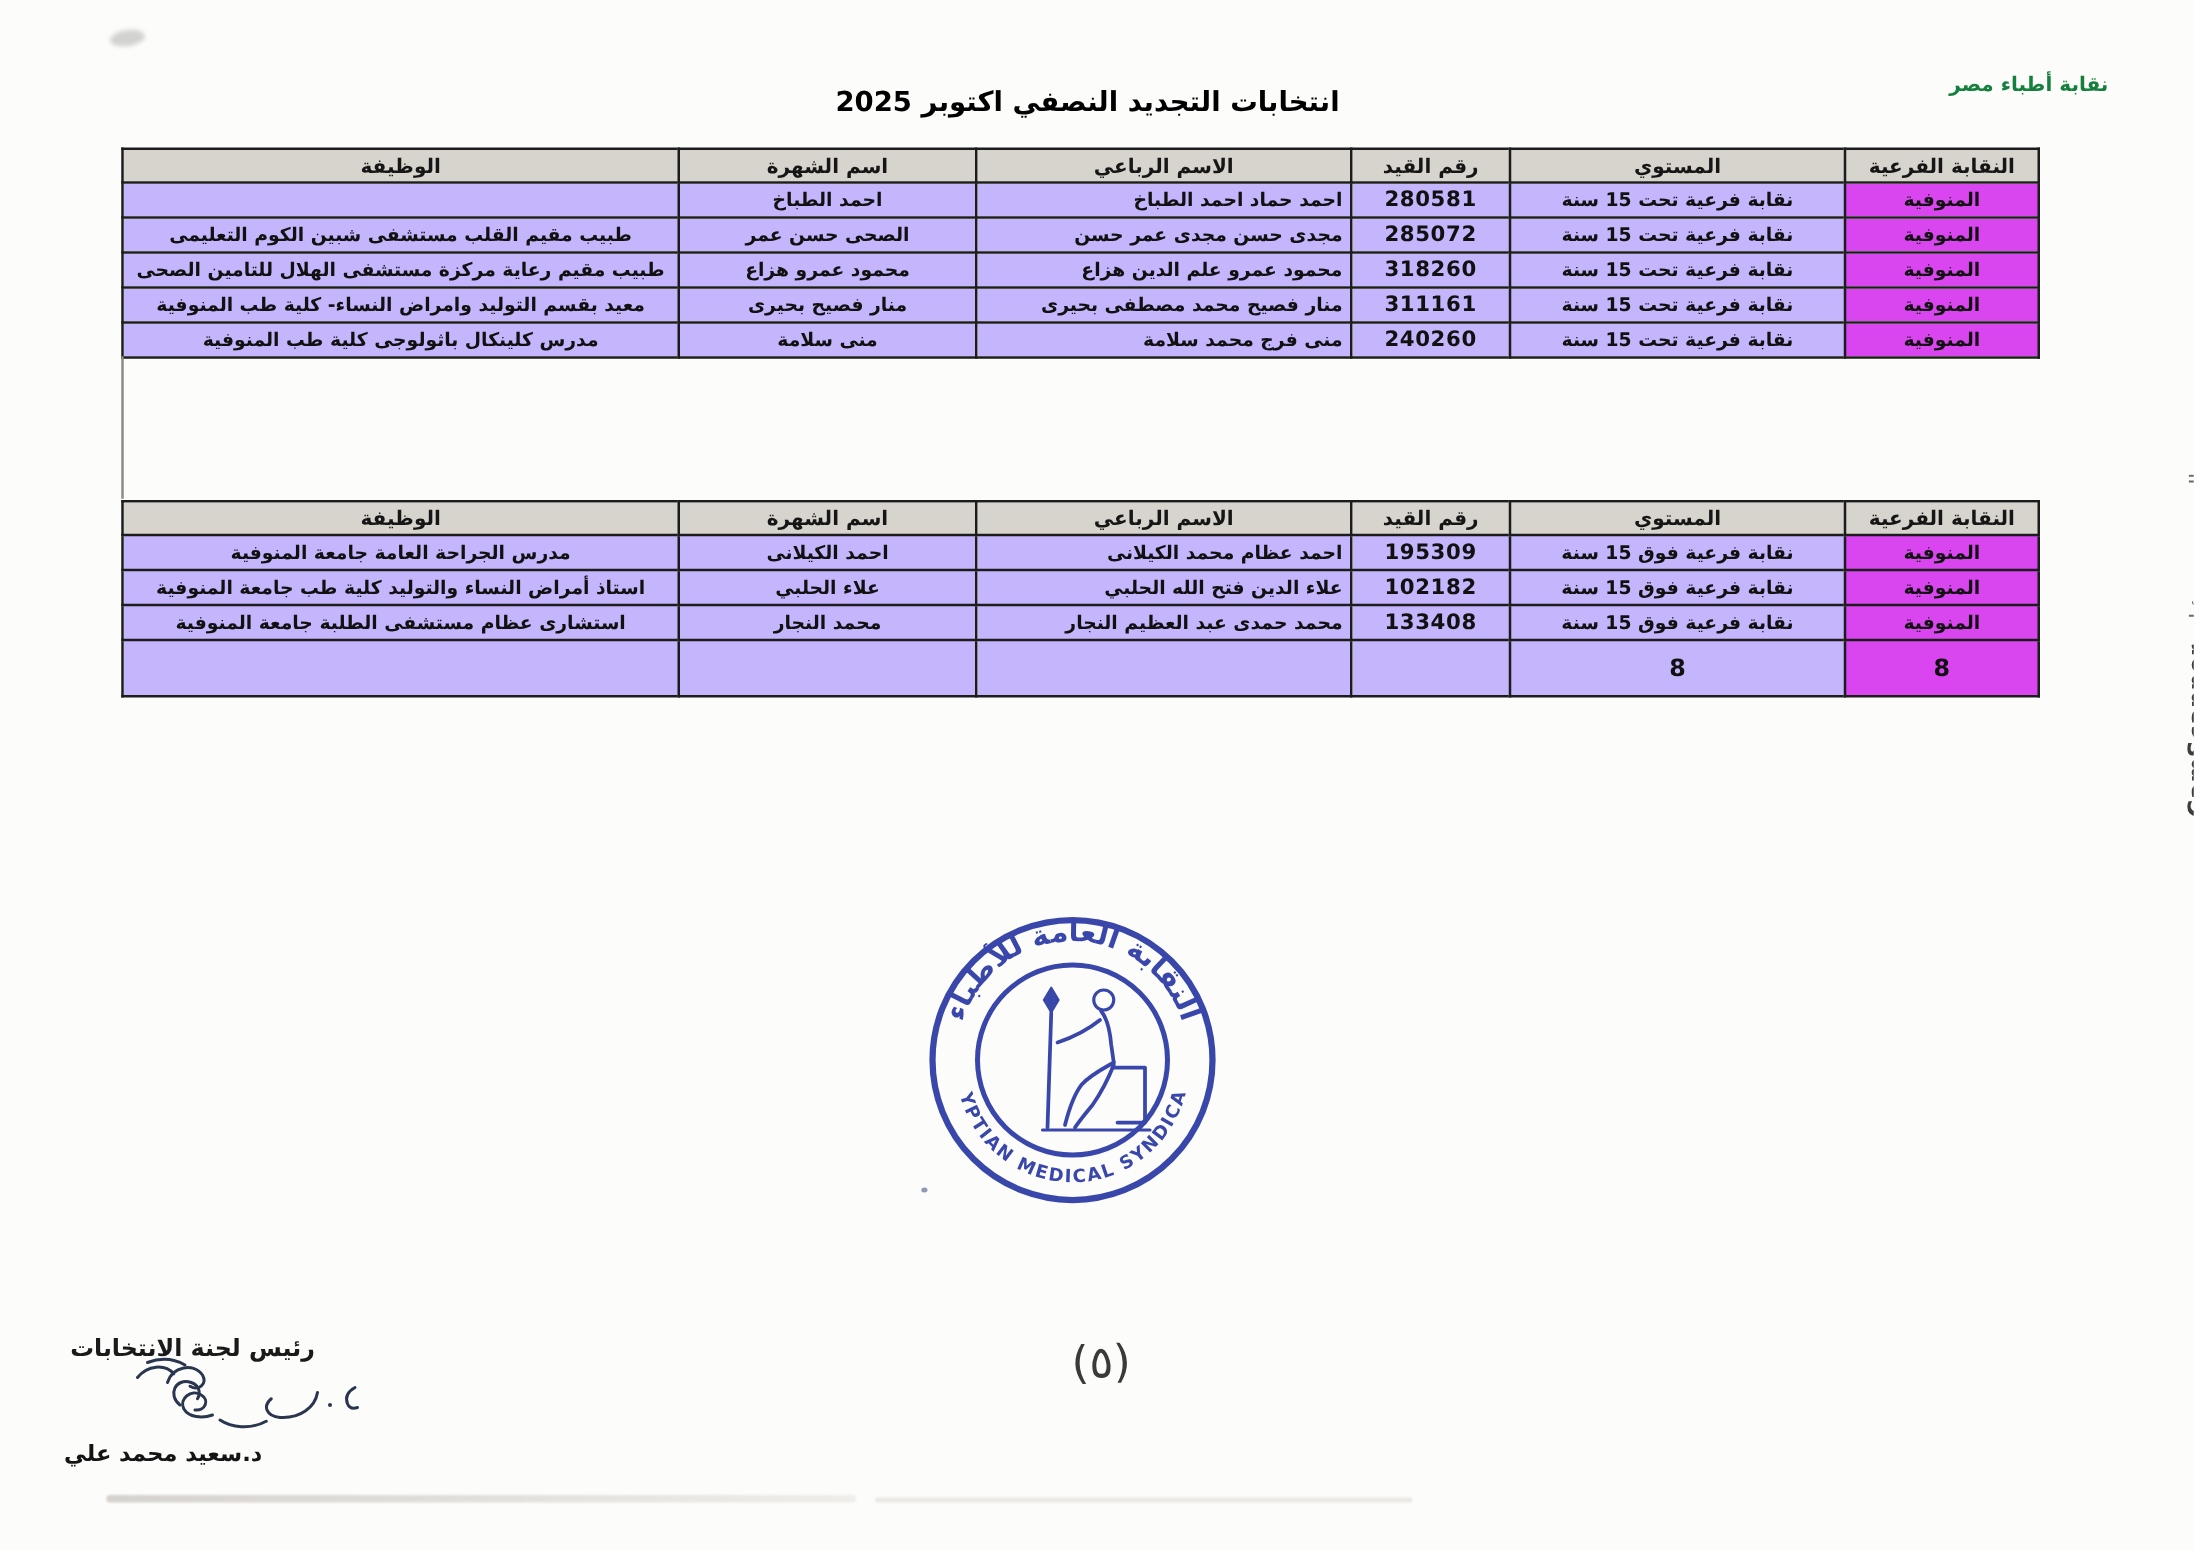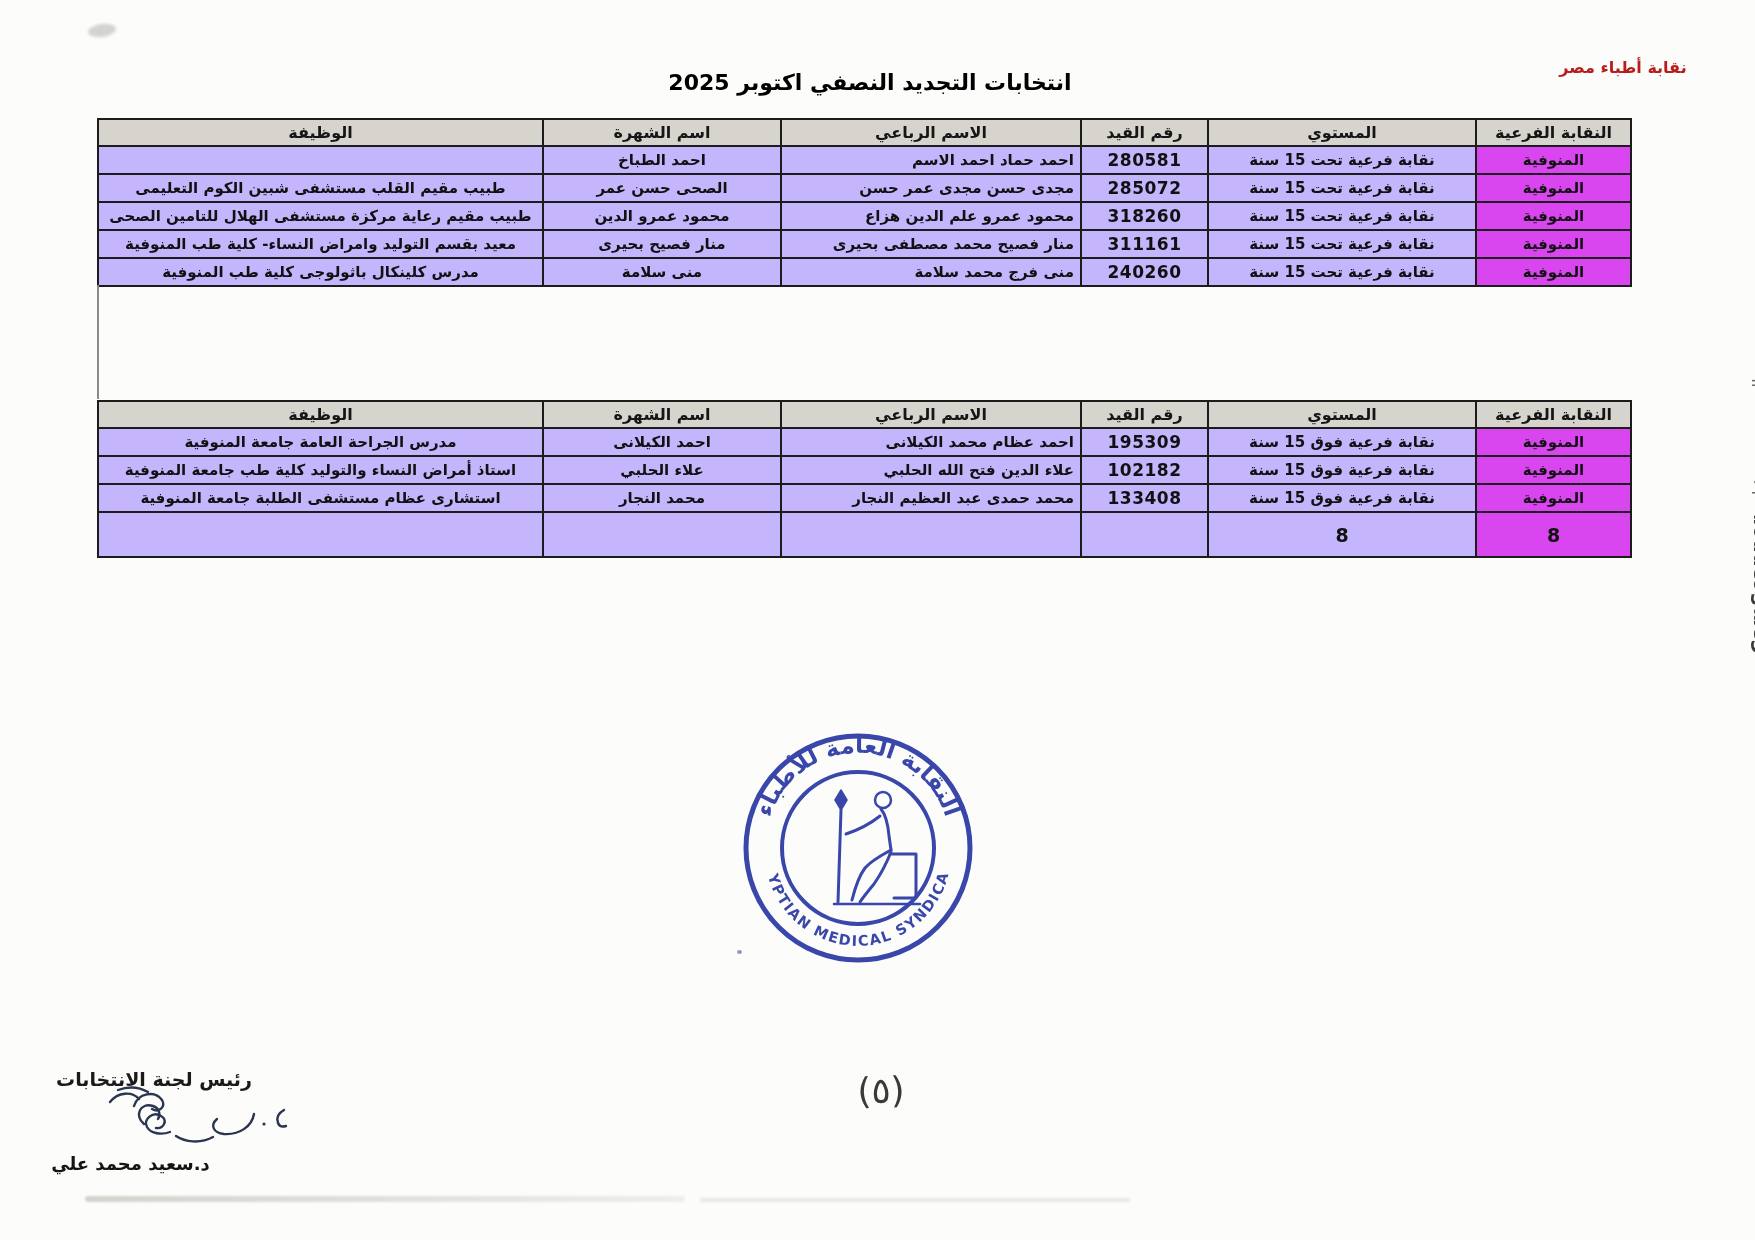--- a/index.html
+++ b/index.html
@@ -5,21 +5,21 @@
   html,body{margin:0;padding:0;}
   body{
     width:1755px;height:1240px;position:relative;overflow:hidden;
     background:#fcfcfa;
     font-family:"DejaVu Sans", sans-serif;
     color:#111;
   }
   
   .org-header{
     position:absolute;left:1538px;top:58px;width:170px;
-    direction:rtl;text-align:center;font-size:16px;font-weight:bold;color:#b91c1c;
+    direction:rtl;text-align:center;font-size:16px;font-weight:bold;color:#15803d;
   }
   .doc-title{
     position:absolute;left:650px;top:70px;width:440px;
     direction:rtl;text-align:center;font-size:22px;font-weight:bold;color:#000000;
   }
   
   table.t{
     position:absolute;left:97px;width:1533px;
     border-collapse:collapse;direction:rtl;table-layout:fixed;
   }
@@ -101,38 +101,38 @@
     <th>المستوي</th>
     <th>رقم القيد</th>
     <th>الاسم الرباعي</th>
     <th>اسم الشهرة</th>
     <th>الوظيفة</th>
   </tr>
   <tr>
     <td class="shade">المنوفية</td>
     <td>نقابة فرعية تحت 15 سنة</td>
     <td class="reg">280581</td>
-    <td class="full">احمد حماد احمد الاسم</td>
+    <td class="full">احمد حماد احمد الطباخ</td>
     <td>احمد الطباخ</td>
     <td></td>
   </tr>
   <tr>
     <td class="shade">المنوفية</td>
     <td>نقابة فرعية تحت 15 سنة</td>
     <td class="reg">285072</td>
     <td class="full">مجدى حسن مجدى عمر حسن</td>
     <td>الصحى حسن عمر</td>
     <td>طبيب مقيم القلب مستشفى شبين الكوم التعليمى</td>
   </tr>
   <tr>
     <td class="shade">المنوفية</td>
     <td>نقابة فرعية تحت 15 سنة</td>
     <td class="reg">318260</td>
     <td class="full">محمود عمرو علم الدين هزاع</td>
-    <td>محمود عمرو الدين</td>
+    <td>محمود عمرو هزاع</td>
     <td>طبيب مقيم رعاية مركزة مستشفى الهلال للتامين الصحى</td>
   </tr>
   <tr>
     <td class="shade">المنوفية</td>
     <td>نقابة فرعية تحت 15 سنة</td>
     <td class="reg">311161</td>
     <td class="full">منار فصيح محمد مصطفى بحيرى</td>
     <td>منار فصيح بحيرى</td>
     <td>معيد بقسم التوليد وامراض النساء- كلية طب المنوفية</td>
   </tr>

